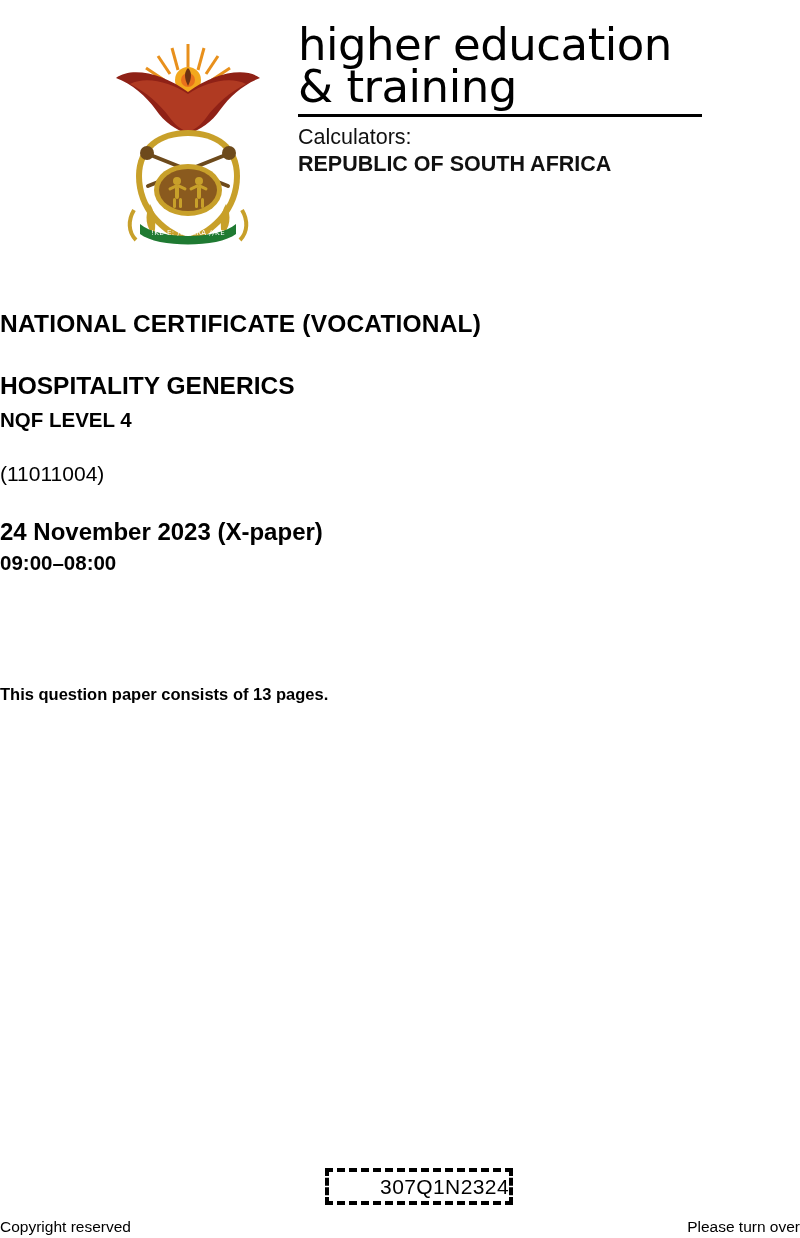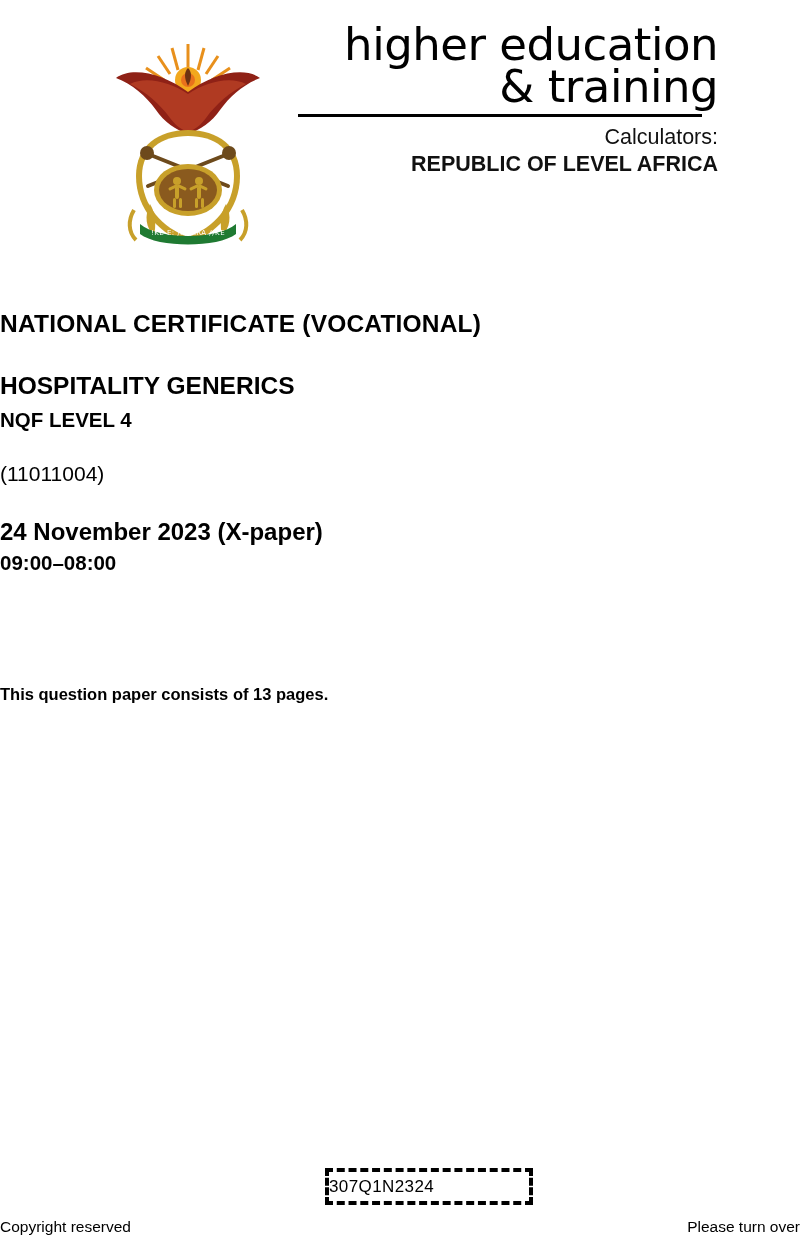--- a/index.html
+++ b/index.html
@@ -29,21 +29,20 @@
     left: 98px;
     top: 20px;
     width: 180px;
     height: 218px;
   }
   .dept-text {
     position: absolute;
     left: 298px;
     top: 10px;
     width: 420px;
-    text-align: right;
   }
   .dept-title {
     font-family: "DejaVu Sans", sans-serif;
     font-size: 45px;
     line-height: 42px;
     font-weight: 400;
     letter-spacing: -0.5px;
     color: #000;
     white-space: pre-line;
   }
@@ -112,28 +111,28 @@
     margin-top: 110px;
     font-size: 16.5px;
     font-weight: bold;
   }
 
   
   .code-box {
     position: absolute;
     left: 325px;
     top: 1168px;
-    width: 208px;
+    width: 188px;
     height: 37px;
     border: 4px dashed #000;
     box-sizing: border-box;
     display: flex;
     align-items: center;
-    justify-content: flex-start;
-    font-size: 17px;
+    justify-content: flex-end;
+    font-size: 21px;
     letter-spacing: 0.4px;
   }
 
   
   .footer {
     position: absolute;
     left: 0;
     top: 1218px;
     width: 800px;
     height: 20px;
@@ -216,21 +215,21 @@
       <path d="M144 176 C150 186 150 198 142 206" stroke="#c8a02a" stroke-width="4" fill="none"></path>
     </svg>
   </div>
 
   <div class="dept-text">
     <div class="dept-title">higher education
 &amp; training</div>
     <div class="dept-rule"></div>
     <div class="dept-sub">
       <div>Calculators:</div>
-      <div class="strong">REPUBLIC OF LEVEL AFRICA</div>
+      <div class="strong">REPUBLIC OF SOUTH AFRICA</div>
     </div>
   </div>
 </div>
 
 <div class="title-block">
   <div class="t-cert">NATIONAL CERTIFICATE (VOCATIONAL)</div>
   <div class="t-prog">HOSPITALITY GENERICS</div>
   <div class="t-level">NQF LEVEL 4</div>
   <div class="t-code">(11011004)</div>
   <div class="t-date">24 November 2023 (X-paper)</div>

